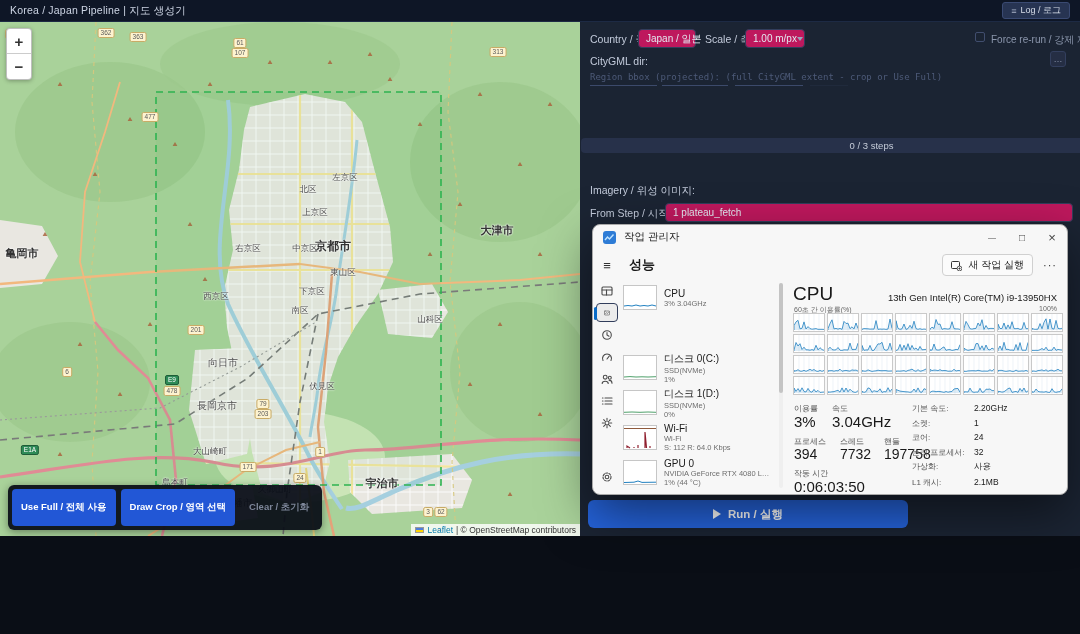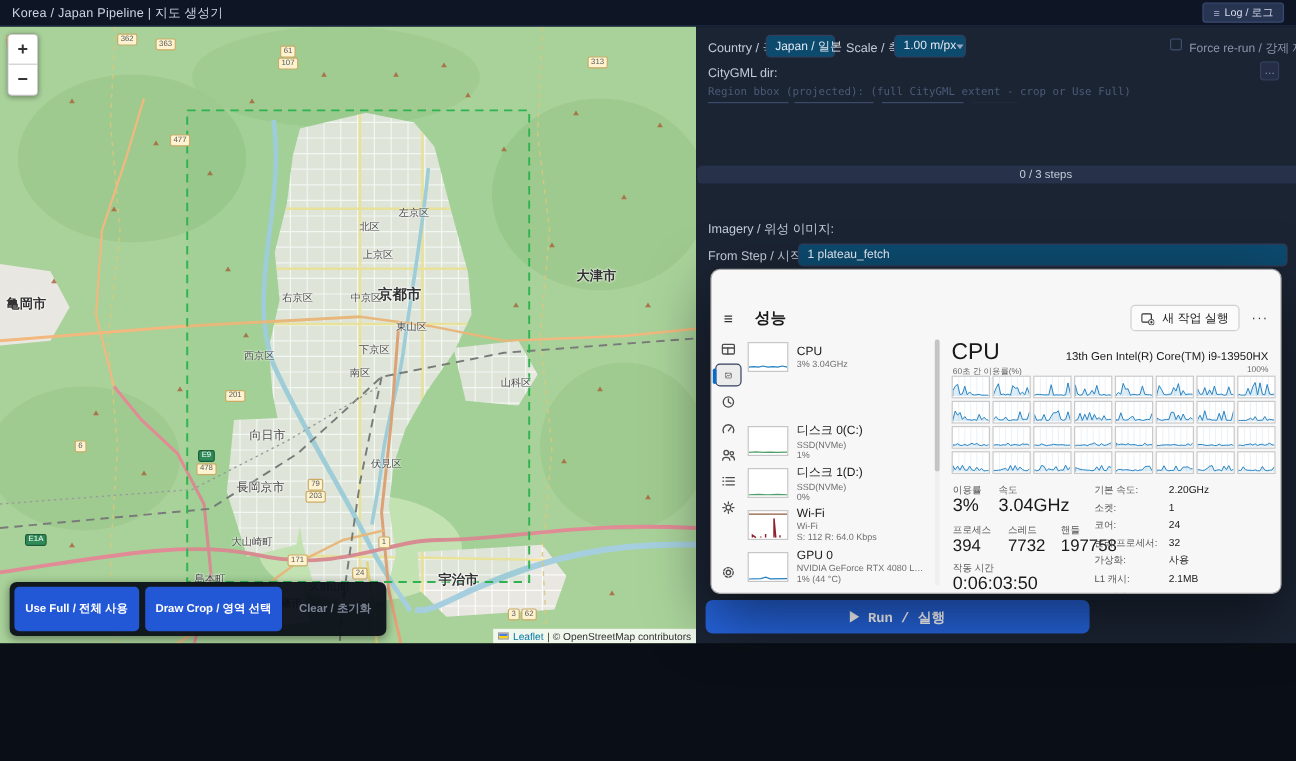--- a/index.html
+++ b/index.html
@@ -24,32 +24,32 @@
 .mbtn{border:none;border-radius:4px;font-size:9.5px;font-weight:bold;padding:12px 9px;cursor:pointer;font-family:inherit}
 .mbtn.blue{background:#2257d6;color:#fff}
 .mbtn.ghost{background:transparent;color:#7d8699}
 .attrib{position:absolute;right:0;bottom:0;background:rgba(255,255,255,.82);font-size:8.5px;color:#333;padding:1px 4px;display:flex;align-items:center;gap:3px}
 .attrib a{color:#0078a8;text-decoration:none}
 .flag{display:inline-block;width:9px;height:6px;background:linear-gradient(#4e7ddd 50%,#ffd500 50%);border:.5px solid #999}
 
 .panel{position:absolute;left:580px;top:22px;width:500px;height:514px;background:#1b2433;color:#c3cbdb;font-size:10.5px}
 .plabel{position:absolute;color:#c3cbdb;font-size:10.5px;white-space:nowrap}
 .plabel.dim{color:#8b96ac}
-.sel{position:absolute;background:#0c4a6e;border:1px solid #323e5c;border-radius:4px;height:19px;display:flex;align-items:center;padding:0 7px;color:#e3e8f0;font-size:10px;white-space:nowrap;cursor:pointer}
+.sel{position:absolute;background:#be185d;border:1px solid #323e5c;border-radius:4px;height:19px;display:flex;align-items:center;padding:0 7px;color:#e3e8f0;font-size:10px;white-space:nowrap;cursor:pointer}
 .sel .chev{margin-left:auto;width:0;height:0;border-left:3.5px solid transparent;border-right:3.5px solid transparent;border-top:4px solid #9aa5bd;padding-left:0}
 .chk{position:absolute;width:10px;height:10px;border:1px solid #414e6e;border-radius:2px;background:#1b2433;cursor:pointer}
 .uline{position:absolute;border-bottom:1px solid #39466364;height:14px}
 .uline.lit{border-bottom:1px solid #3c4a6b}
 .pathtxt{position:absolute;color:#e6eaf2;font-size:10px;border-bottom:1px solid #3c4a6b;white-space:nowrap;overflow:hidden;padding-bottom:2px;cursor:text}
 .browse{position:absolute;width:16px;height:16px;background:#252e44;border:1px solid #333f5e;border-radius:3px;color:#8b96ac;font-size:9px;display:flex;align-items:center;justify-content:center;cursor:pointer}
 .mono{font-family:"DejaVu Sans Mono","Liberation Mono",monospace}
 .bboxhint{position:absolute;font-size:9px;color:#4d5a78}
 .progress{position:absolute;background:#27314a;border-radius:4px;height:15px;display:flex;align-items:center;justify-content:center;font-size:9.5px;color:#c6cdd9}
 .logbox{position:absolute;background:#151d2e;border:1px solid #242e48;border-radius:3px;height:17px;display:flex;align-items:center;padding:0 8px;font-size:9px;color:#7e8ba8}
-.runbtn{position:absolute;background:#2563da;border:none;border-radius:6px;color:#fff;font-weight:bold;font-size:11.5px;display:flex;align-items:center;justify-content:center;gap:7px;cursor:pointer;font-family:Liberation Mono, monospace}
+.runbtn{position:absolute;background:#2563da;border:none;border-radius:6px;color:#fff;font-weight:bold;font-size:11.5px;display:flex;align-items:center;justify-content:center;gap:7px;cursor:pointer;font-family:Liberation Sans, sans-serif}
 .stopbtn{position:absolute;background:#1c2637;border:1px solid #2b3752;border-radius:6px;color:#566177;font-weight:bold;font-size:11px;display:flex;align-items:center;justify-content:center;gap:7px;cursor:default;font-family:inherit}
 .stopsq{width:8px;height:8px;background:#566177;display:inline-block}
 
 .tm{position:absolute;left:592px;top:224px;width:476px;height:271px;background:#f7f7f7;border:1px solid #a9a9a9;border-radius:8px;box-shadow:0 18px 50px rgba(0,0,0,.5);overflow:hidden;color:#1b1b1b;z-index:10}
 .tmtitle{position:absolute;left:0;top:0;right:0;height:24px;display:flex;align-items:center;padding:0 10px;gap:8px}
 .tmtitle .t{font-size:10.5px;color:#1b1b1b}
 .wctl{position:absolute;top:0;right:0;display:flex}
 .wbtn{width:30px;height:24px;display:flex;align-items:center;justify-content:center;font-size:10px;color:#444;cursor:pointer}
 .tmheader{position:absolute;left:0;top:24px;right:0;height:32px;display:flex;align-items:center}
 .hamb{width:28px;text-align:center;color:#333;font-size:13px;cursor:pointer}
@@ -325,20 +325,32 @@
 
   <button class="runbtn" style="left:8px;top:478px;width:320px;height:28px">
     <svg width="8" height="10" viewBox="0 0 8 10">
         <polygon points="0,0 8,5 0,10" fill="#fff"></polygon>
       </svg>
     <span>Run / 실행</span>
   </button>
 </div>
 
 <div class="tm">
+  <div class="tmtitle">
+    <svg width="13" height="13" viewBox="0 0 13 13">
+      <rect x="0" y="0" width="13" height="13" rx="3" fill="#2e7cd6"></rect>
+      <polyline points="2,9 4.5,6 6.5,8 10.5,3.5" stroke="#bfe3ff" stroke-width="1.4" fill="none"></polyline>
+    </svg>
+    <span class="t">작업 관리자</span>
+    <div class="wctl">
+      <div class="wbtn" style="font-size:8px">—</div>
+      <div class="wbtn">□</div>
+      <div class="wbtn" style="font-size:13px">×</div>
+    </div>
+  </div>
   <div class="tmheader">
     <span class="hamb">≡</span>
     <span class="ptitle">성능</span>
     <button class="newtask">
       <svg width="11" height="11" viewBox="0 0 11 11">
         <rect x="0.5" y="1.5" width="8" height="7" rx="1" stroke="#333" fill="none"></rect>
         <circle cx="8.5" cy="8.5" r="2.4" fill="#f7f7f7" stroke="#333" stroke-width=".8"></circle>
         <line x1="8.5" y1="7.4" x2="8.5" y2="9.6" stroke="#333" stroke-width=".8"></line>
         <line x1="7.4" y1="8.5" x2="9.6" y2="8.5" stroke="#333" stroke-width=".8"></line>
       </svg>

